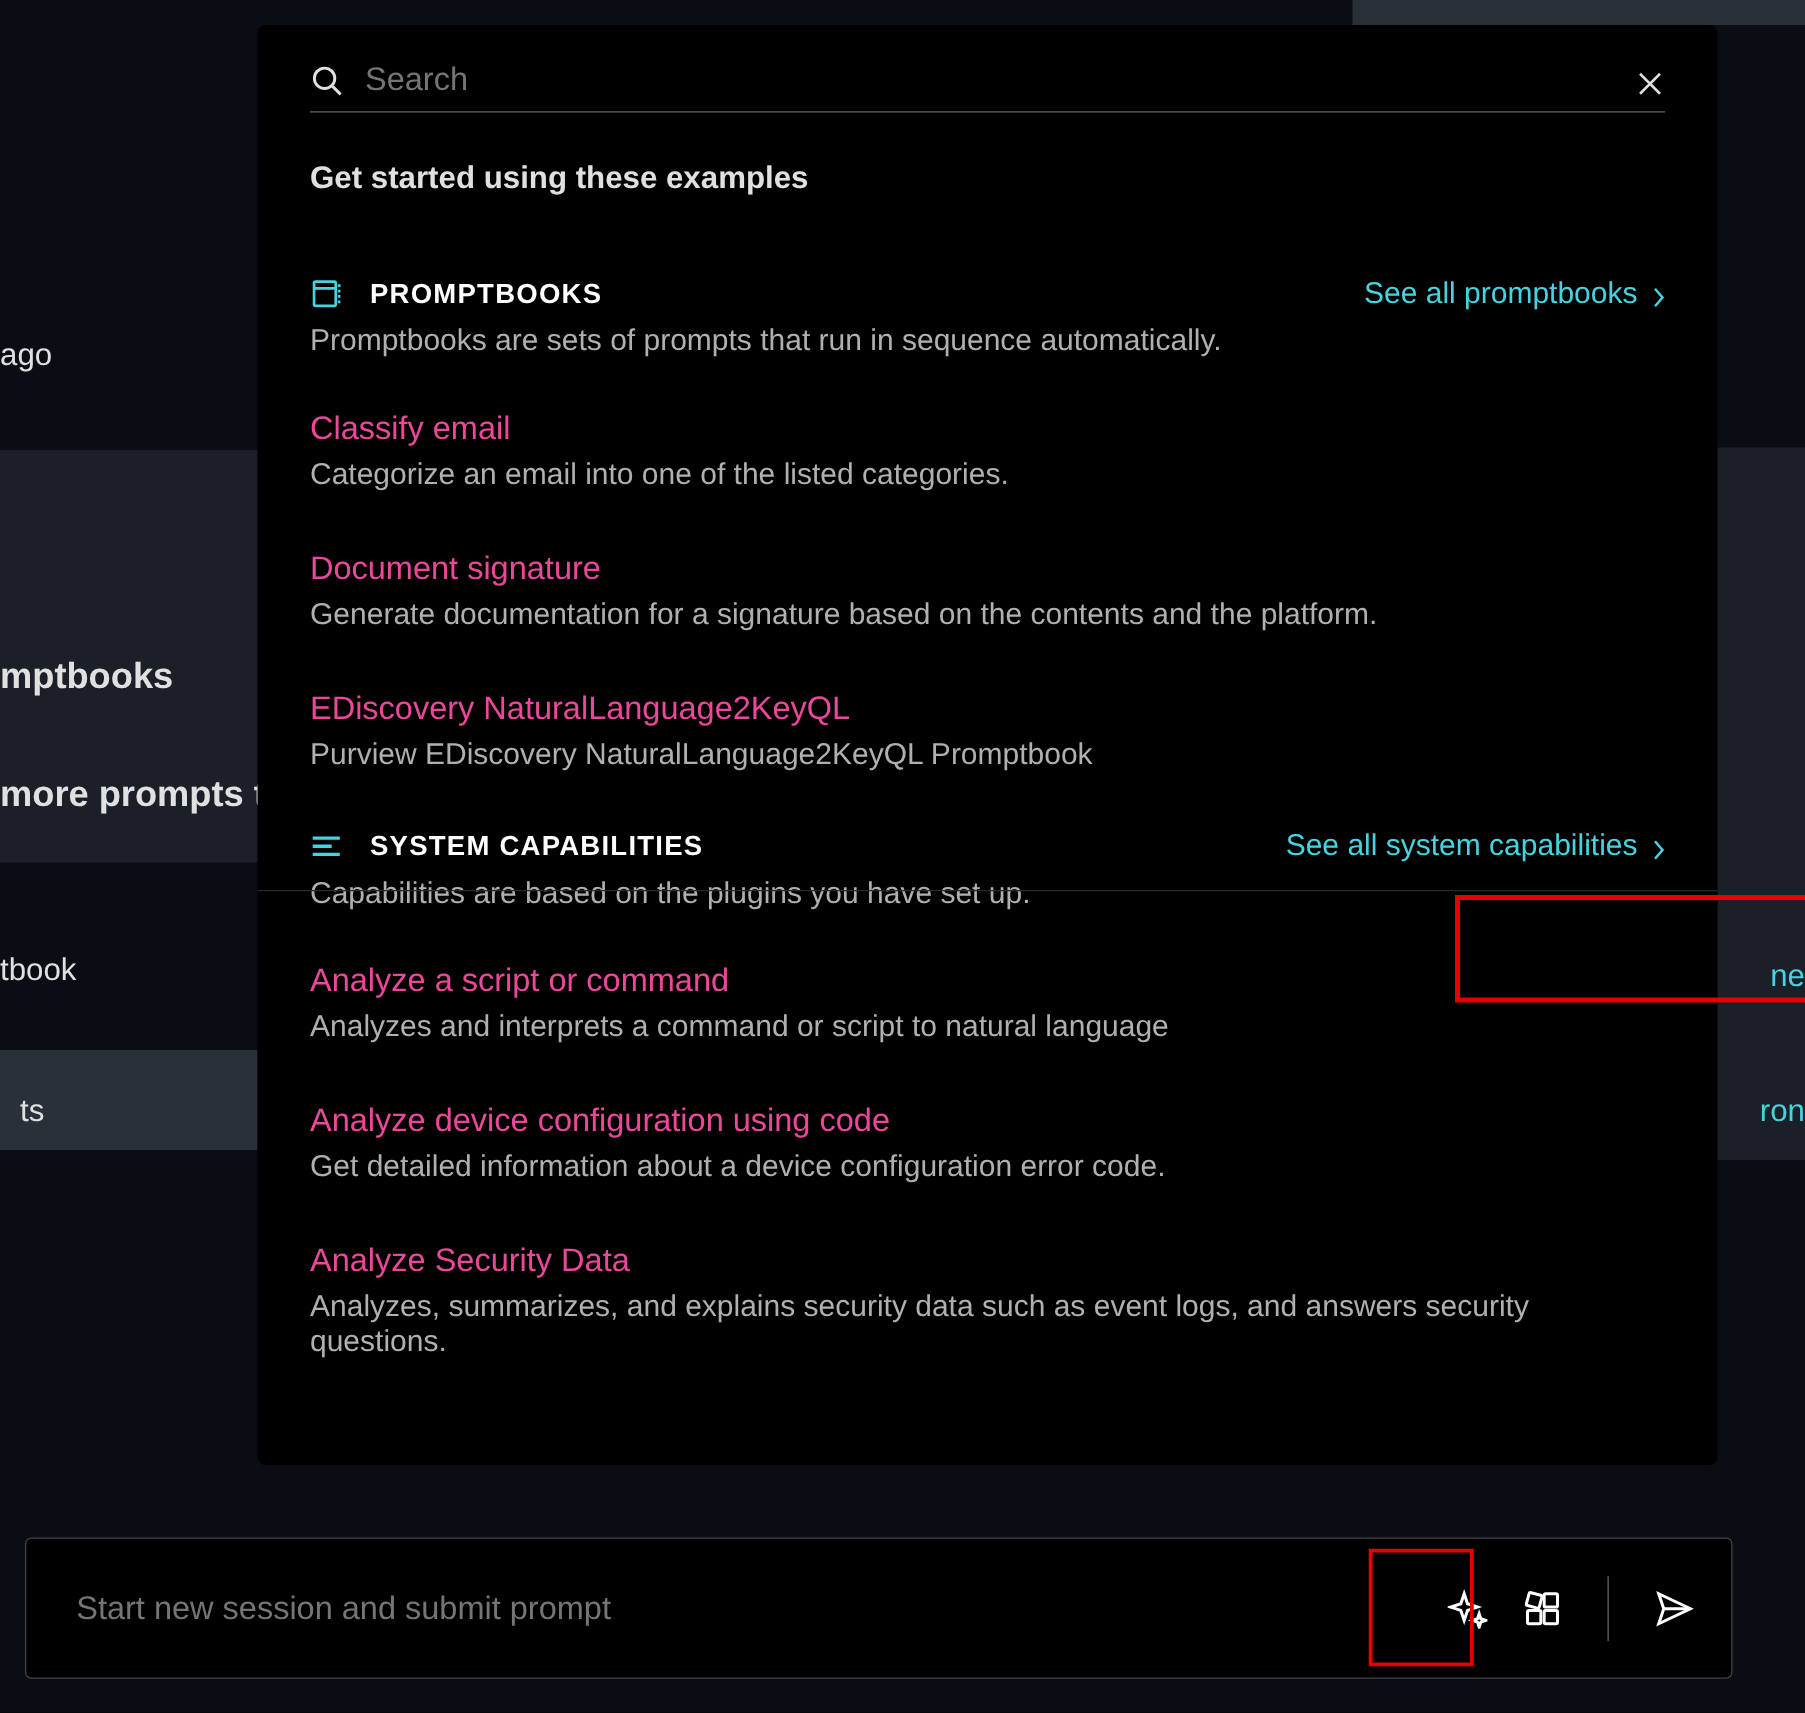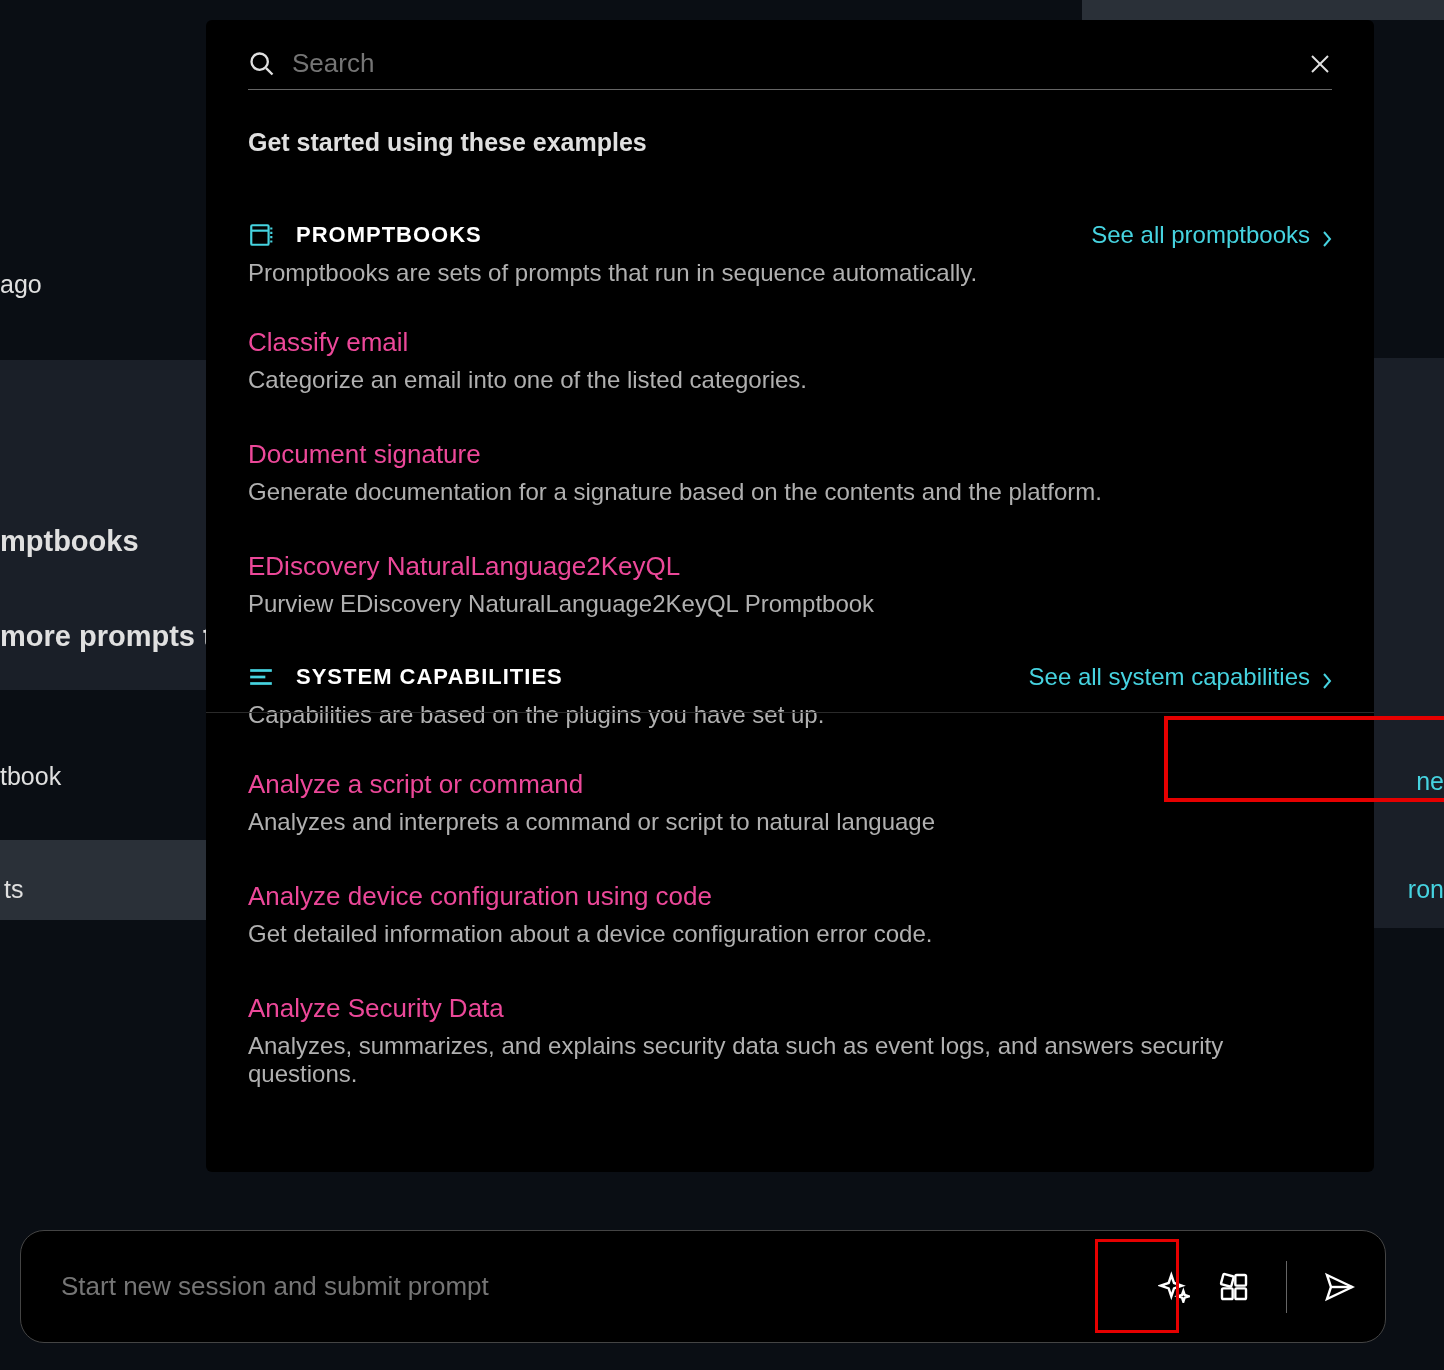--- a/index.html
+++ b/index.html
@@ -14,21 +14,21 @@
     }
     .bg-text {
       position: absolute;
       color: #e0e0e0;
       font-size: 25px;
     }
     .bg-ago { top: 270px; left: 0; }
     .bg-mptbooks { top: 525px; left: 0; font-size: 29px; font-weight: 600; }
     .bg-more { top: 620px; left: 0; font-size: 29px; font-weight: 600; }
     .bg-tbook { top: 762px; left: 0; }
-    .bg-ts { top: 875px; left: 4px; text-align: center; }
+    .bg-ts { top: 875px; left: 16px; text-align: center; }
     .bg-ne { top: 767px; right: 0; color: #46d3e0; }
     .bg-ron { top: 875px; right: 0; color: #46d3e0; }
     .bg-strip1 {
       position: absolute;
       top: 360px;
       left: 0;
       width: 206px;
       height: 330px;
       background: #1a1f28;
     }
@@ -63,21 +63,21 @@
       left: 206px;
       width: 1168px;
       height: 1152px;
       background: #000000;
       border-radius: 6px;
       padding: 28px 42px 0 42px;
     }
 
     .search-row {
       display: flex;
-      align-items: center;
+      align-items: flex-end;
       border-bottom: 1px solid #666;
       padding-bottom: 10px;
       margin-bottom: 38px;
     }
     .search-icon { width: 28px; height: 28px; margin-right: 16px; }
     .search-input {
       flex: 1;
       background: transparent;
       border: none;
       outline: none;
@@ -143,21 +143,21 @@
     }
 
     .prompt-bar {
       position: absolute;
       bottom: 27px;
       left: 20px;
       width: 1366px;
       height: 113px;
       background: #000000;
       border: 1px solid #444;
-      border-radius: 24px;
+      border-radius: 5px;
       display: flex;
       align-items: center;
       padding: 0 30px 0 40px;
     }
     .prompt-input {
       flex: 1;
       background: transparent;
       border: none;
       outline: none;
       color: #b0b0b0;

